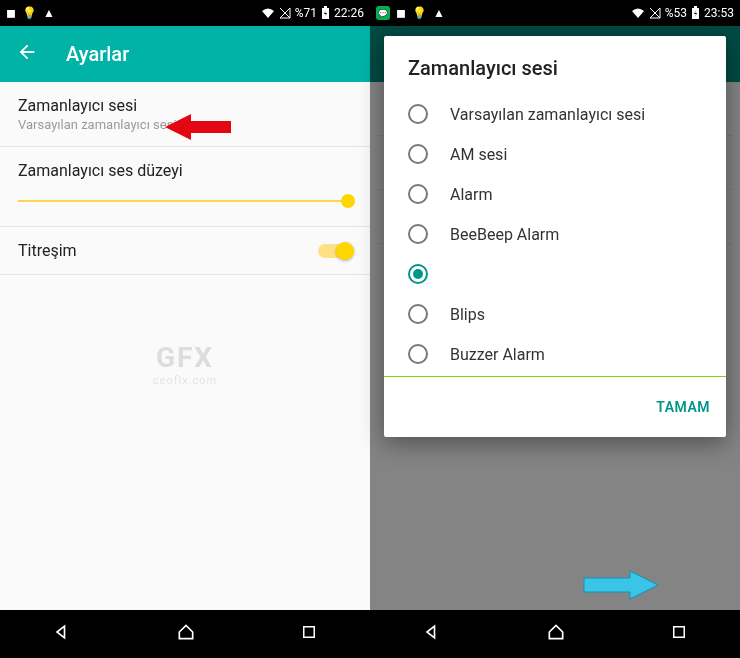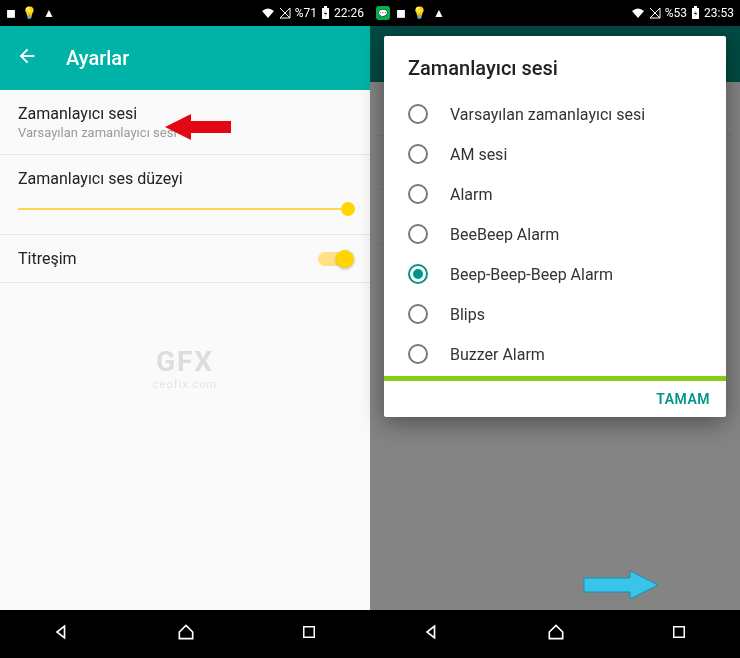--- a/index.html
+++ b/index.html
@@ -8,21 +8,21 @@
   .phone { width: 370px; height: 658px; position: relative; background: #000; }
   .screen { position: absolute; top: 0; left: 0; right: 0; bottom: 0; background: #fff; display: flex; flex-direction: column; }
 
   
   .statusbar { height: 26px; background: #000; color: #fff; display: flex; align-items: center; padding: 0 6px; font-size: 12px; justify-content: space-between; }
   .sb-left, .sb-right { display: flex; align-items: center; gap: 6px; }
   .sb-right { gap: 4px; justify-content: space-between; }
   .sb-ico { display: inline-flex; }
 
   
-  .appbar { height: 64px; background: #00b3a6; color: #fff; display: flex; align-items: center; padding: 0 16px; gap: 28px; }
+  .appbar { height: 56px; background: #00b3a6; color: #fff; display: flex; align-items: center; padding: 0 16px; gap: 28px; }
   .appbar .title { font-size: 20px; font-weight: 500; }
 
   
   .list { flex: 1; background: #fafafa; position: relative; }
   .item { padding: 14px 18px; border-bottom: 1px solid #e6e6e6; background: #fafafa; position: relative; }
   .item .primary { font-size: 16px; color: #222; }
   .item .secondary { font-size: 13px; color: #9a9a9a; margin-top: 2px; }
   .slider-wrap { padding: 10px 0 4px; }
   .slider-track { height: 2px; background: #ffd54f; position: relative; margin: 10px 0 6px; }
   .slider-thumb { width: 14px; height: 14px; background: #ffd600; border-radius: 50%; position: absolute; right: -3px; top: -6px; }
@@ -45,21 +45,21 @@
   .backitems { padding:0 8px; }
   .backline { height:54px; border-bottom:1px solid #ddd; display:flex; align-items:center; color:#bbb; padding:0 10px; }
   .dialog { background: #fff; width: 100%; border-radius: 2px; box-shadow: 0 6px 24px rgba(0,0,0,.4); display:flex; flex-direction:column; max-height: 560px; }
   .dialog-title { font-size: 20px; font-weight: 500; color: #222; padding: 20px 24px 8px; }
   .dialog-list { padding: 6px 10px 2px; }
   .radio-row { display: flex; align-items: center; gap: 22px; padding: 10px 14px; }
   .radio { width: 20px; height: 20px; border: 2px solid #777; border-radius: 50%; flex-shrink: 0; position: relative; }
   .radio.sel { border-color: #009688; }
   .radio.sel::after { content:""; position:absolute; inset:3px; background:#009688; border-radius:50%; }
   .radio-label { font-size: 16px; color: #333; }
-  .dialog-actions { border-top: 5px solid #84cc16; display:flex; justify-content:flex-end; padding: 10px 16px; }
+  .dialog-actions { border-top: 1px solid #84cc16; display:flex; justify-content:flex-end; padding: 22px 16px; }
   .dlg-btn { color: #009688; font-size: 14px; font-weight: 600; letter-spacing: .5px; background:none; border:none; }
 
   
   .arrow-red { position:absolute; left:165px; top:108px; pointer-events:none; }
   .arrow-cyan { position:absolute; right:82px; bottom:56px; pointer-events:none; }
 </style>
 </head>
 <body>
 
 <div class="container">
@@ -206,21 +206,20 @@
               <div class="radio-row">
                 <div class="radio"></div>
                 <div class="radio-label">Alarm</div>
               </div>
               <div class="radio-row">
                 <div class="radio"></div>
                 <div class="radio-label">BeeBeep Alarm</div>
               </div>
               <div class="radio-row">
                 <div class="radio sel"></div>
-                <div class="radio-label">Beep-Beep-Beep Alarm</div>
               </div>
               <div class="radio-row">
                 <div class="radio"></div>
                 <div class="radio-label">Blips</div>
               </div>
               <div class="radio-row">
                 <div class="radio"></div>
                 <div class="radio-label">Buzzer Alarm</div>
               </div>
             </div>

